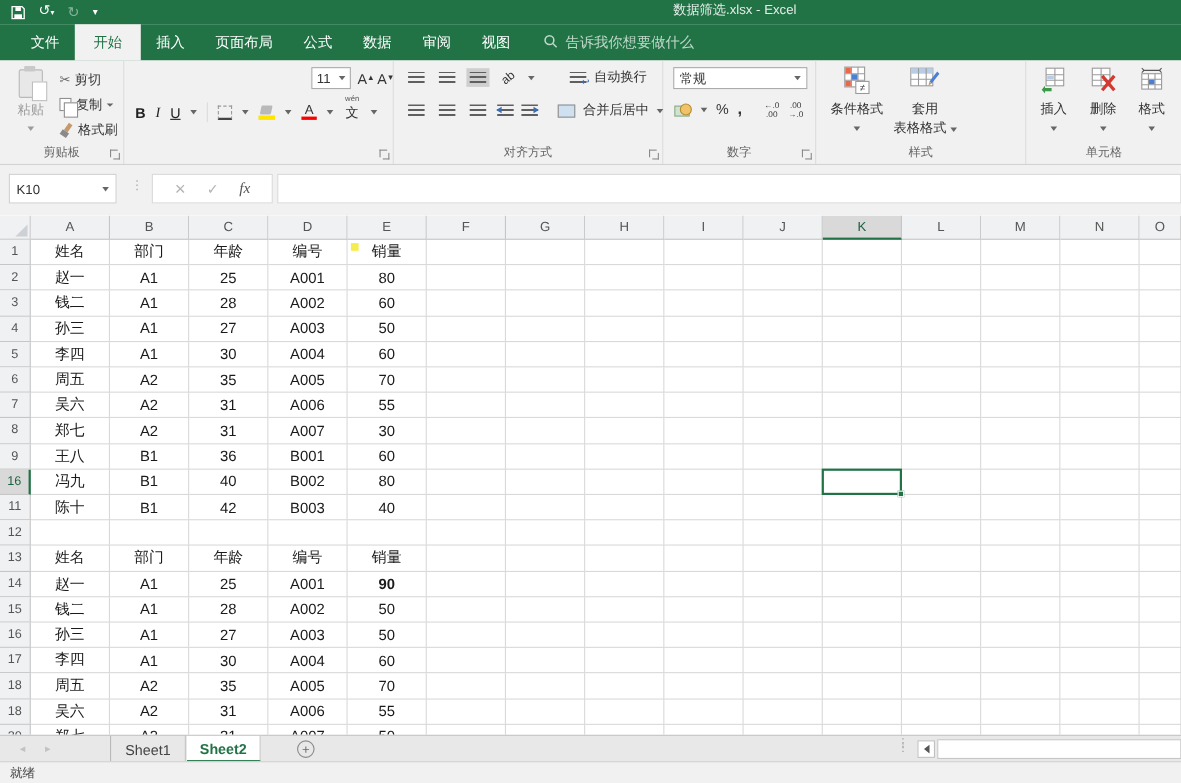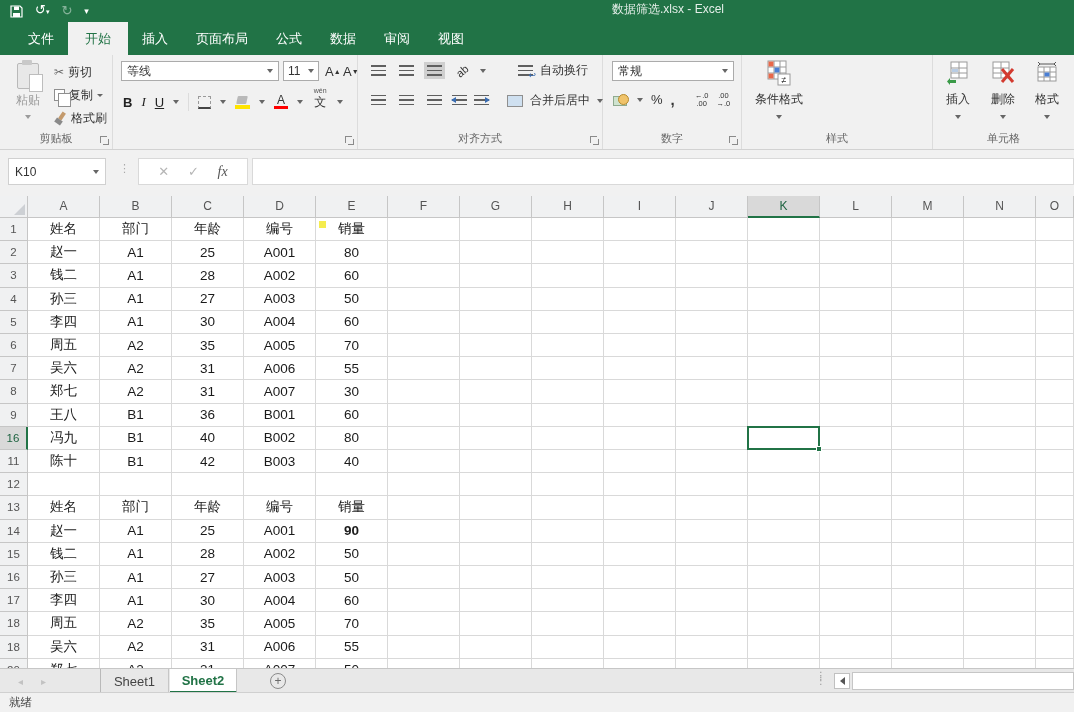--- a/index.html
+++ b/index.html
@@ -167,20 +167,27 @@
 
 <div class="tabbar">
   <div class="rtab">文件</div>
   <div class="rtab active" style="padding:0 17px;">开始</div>
   <div class="rtab">插入</div>
   <div class="rtab">页面布局</div>
   <div class="rtab">公式</div>
   <div class="rtab">数据</div>
   <div class="rtab">审阅</div>
   <div class="rtab">视图</div>
+  <div class="tab-search">
+    <span><svg width="13" height="13" viewBox="0 0 13 13">
+          <circle cx="5.5" cy="5.5" r="4" fill="none" stroke="#bfd8c9" stroke-width="1.4"></circle>
+          <line x1="8.6" y1="8.6" x2="12" y2="12" stroke="#bfd8c9" stroke-width="1.4"></line>
+        </svg></span>
+    <span>告诉我你想要做什么</span>
+  </div>
 </div>
 
 <div class="ribbon">
 
   <div class="rgroup" style="left:0;width:113px;">
     <div class="paste-btn">
       <div class="clip-ico"></div>
       <div>粘贴</div>
       <span class="car" style="border-top-color:#9b9b9b;"></span>
     </div>
@@ -195,24 +202,20 @@
     </div>
     <div class="clip-small-row" style="top:54px;">
       <span class="brush-ico"></span>
       <span>格式刷</span>
     </div>
     <div class="glabel">剪贴板</div>
     <span class="launcher"></span>
   </div>
 
   <div class="rgroup" style="left:113px;width:245px;">
-    <div class="whitebox fname">
-      <span>等线</span>
-        <span class="car"></span>
-    </div>
     <div class="whitebox fsize">
       <span>11</span>
         <span class="car"></span>
     </div>
     <div class="fbig" style="left:212px;">
         <span>A</span>
         <span style="font-size:7px;vertical-align:super;">▲</span>
       </div>
     <div class="fbig" style="left:230px;">
         <span>A</span>
@@ -311,20 +314,35 @@
             <line x1="14" y1="1" x2="14" y2="19" stroke="#9a9a9a"></line>
           <rect x="2.5" y="1.5" width="5" height="5" fill="#e8684a"></rect>
             <rect x="8.5" y="7.5" width="5" height="5" fill="#4a7fd4"></rect>
           <rect x="2.5" y="13.5" width="5" height="5" fill="#e8684a"></rect>
           <rect x="12" y="14" width="12" height="11" fill="#fff" stroke="#9a9a9a"></rect>
           <text x="18" y="23" text-anchor="middle" font-size="9" fill="#333">≠</text>
         </svg>
       </span>
       <div class="lab">条件格式</div>
       <span class="car"></span>
+    </div>
+    <div class="bigbtn" style="left:70px;width:58px;">
+      <span class="gridico">
+        <svg width="28" height="26" viewBox="0 0 28 26">
+          <rect x="1" y="2" width="20" height="16" fill="#fff" stroke="#9a9a9a"></rect>
+          <rect x="1" y="2" width="20" height="5" fill="#b8cce4"></rect>
+          <line x1="1" y1="12" x2="21" y2="12" stroke="#9a9a9a"></line>
+            <line x1="8" y1="2" x2="8" y2="18" stroke="#9a9a9a"></line>
+            <line x1="15" y1="2" x2="15" y2="18" stroke="#9a9a9a"></line>
+          <path d="M18 14 L25 5 L27 7 L20 16 Z" fill="#4a7fd4"></path>
+            <path d="M17 18 L18 14 L20 16 Z" fill="#c49a6c"></path>
+        </svg>
+      </span>
+      <div class="lab">套用</div>
+      <div class="lab" style="margin-top:0;"><span>表格格式</span> <span class="car"></span></div>
     </div>
     <div class="glabel">样式</div>
   </div>
 
   <div class="rgroup" style="left:933px;width:141px;border-right:none;">
     <div class="bigbtn" style="left:8px;width:34px;">
       <span class="gridico">
         <svg width="24" height="26" viewBox="0 0 24 26">
           <rect x="5" y="2" width="16" height="16" fill="#fff" stroke="#9a9a9a"></rect>
           <line x1="5" y1="8" x2="21" y2="8" stroke="#9a9a9a"></line>

